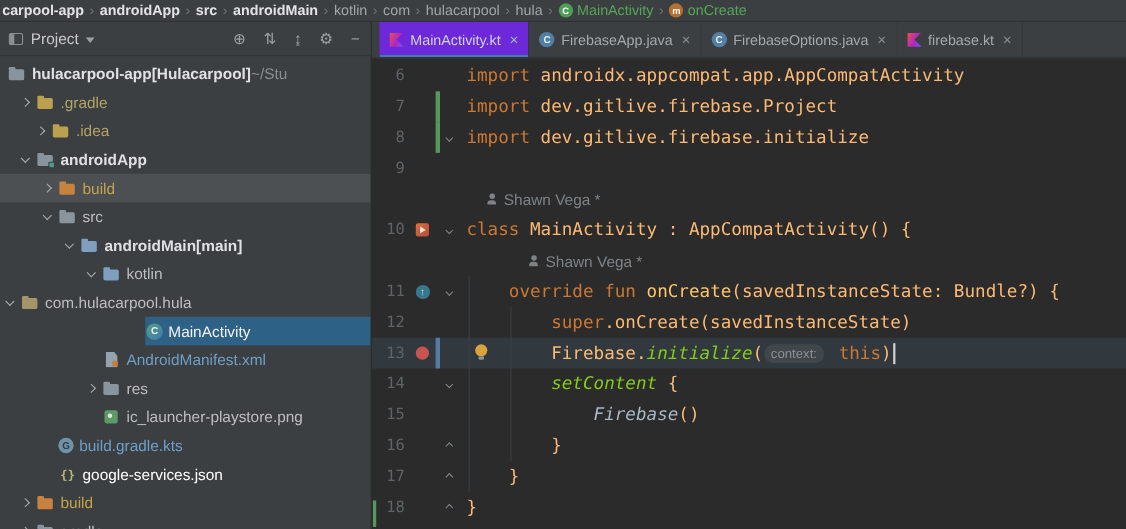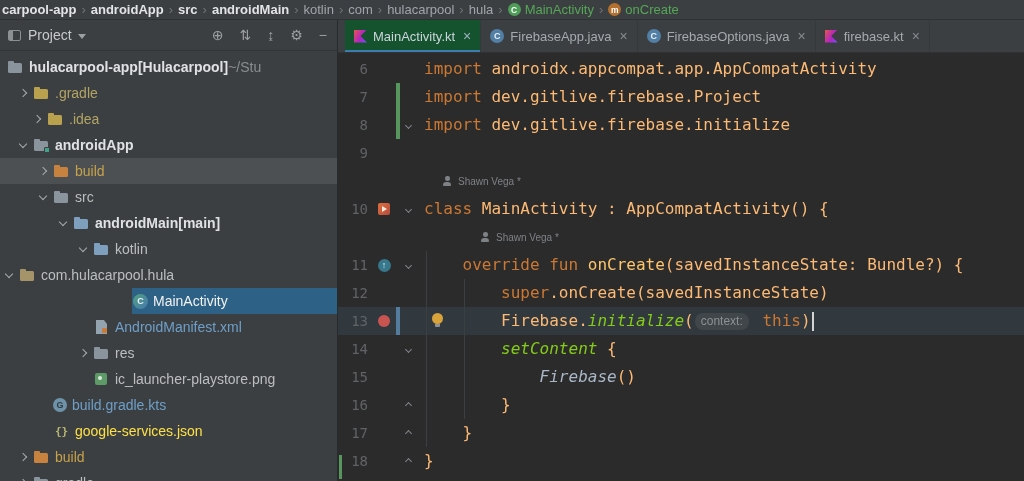--- a/index.html
+++ b/index.html
@@ -75,31 +75,31 @@
   .ticon.file-gradle{background:#6E93A8;border-radius:50%;width:14px;height:14px;color:#2F3A40;
              font-weight:700}
   .ticon.file-json{color:#B8B873;font-size:11px;font-weight:700;
              font-family:"DejaVu Sans Mono",monospace}
 
   .s-b{color:#DFE1E4;font-weight:700}
   .s-n{color:#BCBEC0}
   .s-ex{color:#B2A465}
   .s-exb{color:#C7A24B}
   .s-mod{color:#6E9FC9}
-  .s-new{color:#fde047}
+  .s-new{color:#ffffff}
   .s-dim{color:#8A8E91}
   .tree-row.selected .s-n{color:#F2F2F2}
 
   
   .editor{flex:1;display:flex;flex-direction:column;min-width:0;background:#2B2B2B}
   .tabbar{height:33px;flex:none;background:#3C3F41;display:flex;align-items:stretch;
           padding-left:7px;border-bottom:1px solid #323234;overflow:hidden}
   .tab{display:flex;align-items:center;gap:6px;padding:0 9px;font-size:13px;color:#A4AAAE;
        border-right:1px solid #36393B;cursor:pointer;white-space:nowrap}
-  .tab.active{background:#14532d;color:#CBD5DC;box-shadow:inset 0 -2px 0 #3E7CAD}
+  .tab.active{background:#6d28d9;color:#CBD5DC;box-shadow:inset 0 -2px 0 #3E7CAD}
   .tab-close{color:#868C90;font-size:14px;margin-left:2px;cursor:pointer}
   .tab.active .tab-close{color:#9FB4C4}
   .tico{width:14px;height:14px;flex:none;display:inline-flex;align-items:center;justify-content:center}
   .tico.kotlin{background:linear-gradient(120deg,#E4544E 0%,#B125C2 55%,#6B57FF 100%);
        clip-path:polygon(0 0,100% 0,50% 50%,100% 100%,0 100%);width:13px;height:13px}
   .tico.java-class{background:#527FA5;border-radius:50%;color:#E8EEF2;font-size:9px;font-weight:700}
 
   .code{flex:1;position:relative;padding-top:2px;overflow:hidden;
         font-family:"DejaVu Sans Mono",monospace;font-size:16px}
   .iguide{position:absolute;width:1px;background:#3A3F42}
@@ -135,21 +135,21 @@
        border-top:3px solid transparent;border-bottom:3px solid transparent}
   .bulb{position:absolute;left:16px;top:6px;width:11px;height:11px;border-radius:50%;background:#D9A33C}
   .bulb::after{content:'';position:absolute;left:3px;top:11px;width:5px;height:3px;background:#8F9295;
        border-radius:0 0 1px 1px}
   .person{display:inline-block;width:10px;height:10px;position:relative;margin-right:6px;
           vertical-align:middle}
   .person::before{content:'';position:absolute;top:0;left:3px;width:4.5px;height:4.5px;
           border-radius:50%;background:#7E8286}
   .person::after{content:'';position:absolute;bottom:0;left:1px;width:8px;height:4px;
           border-radius:4px 4px 1px 1px;background:#7E8286}
-  .inlay-text{color:#7E8286;font-size:10px;font-family:"Liberation Sans",sans-serif;
+  .inlay-text{color:#7E8286;font-size:14px;font-family:"Liberation Sans",sans-serif;
           vertical-align:middle}
 </style>
 </head>
 <body>
 
 <div class="app">
   <div class="topbar" id="breadcrumbs">
       <span class="bc-item bold">
         <span>carpool-app</span>
       </span>

